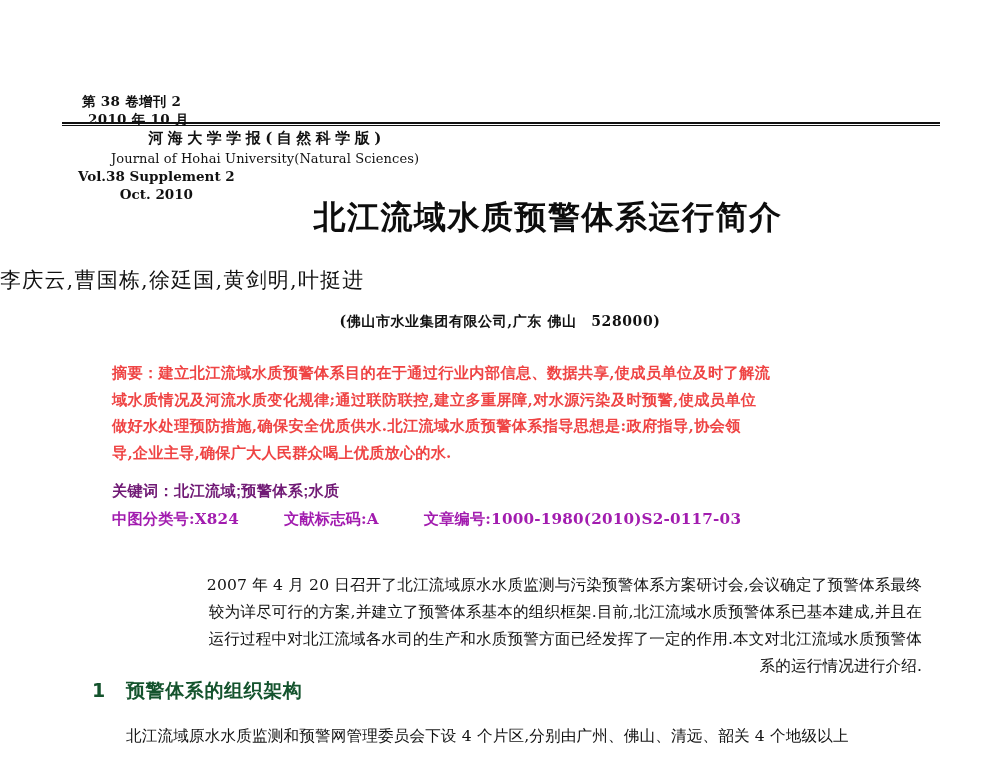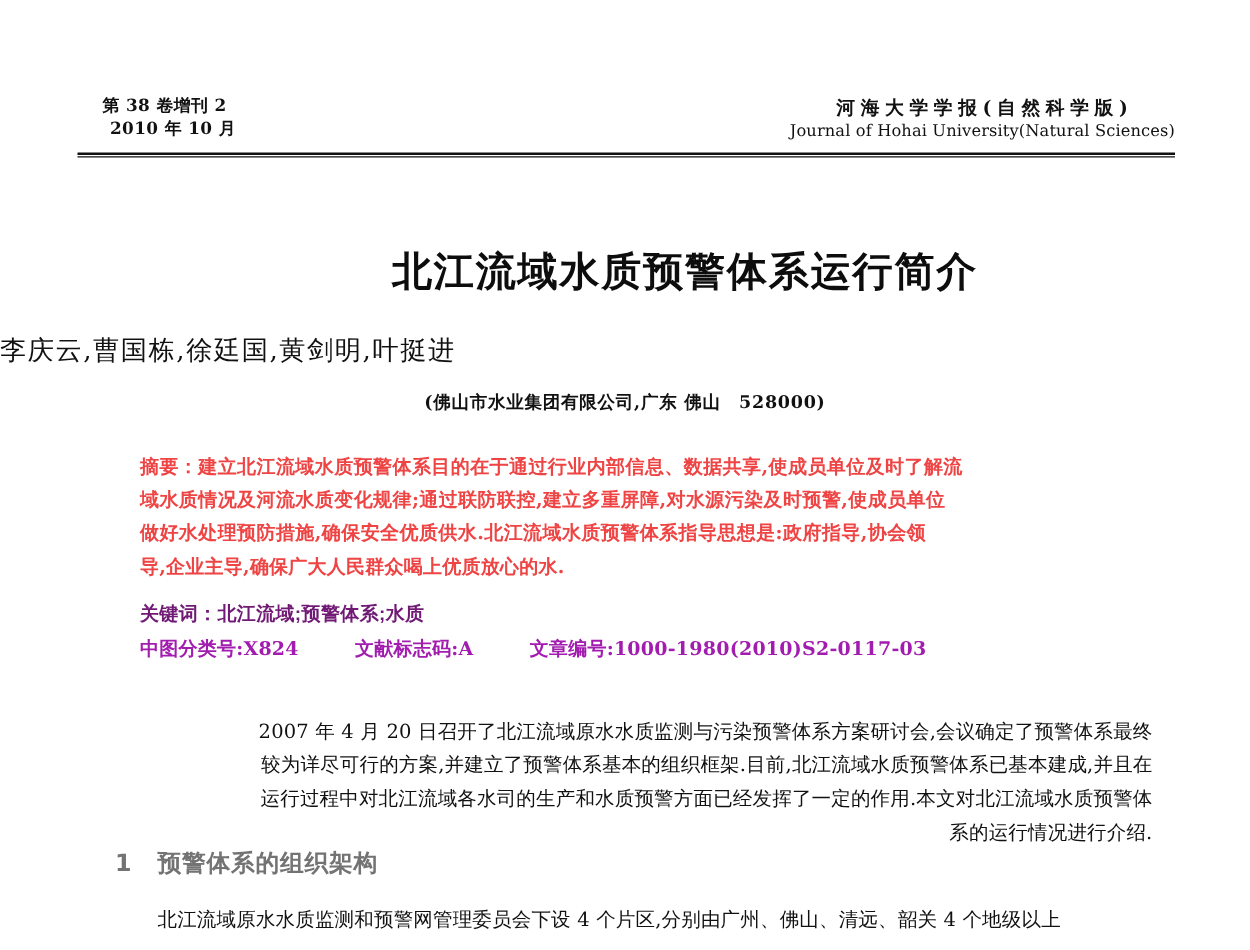--- a/index.html
+++ b/index.html
@@ -21,25 +21,26 @@
     position: relative;
     width: 1000px;
     height: 760px;
     background: #ffffff;
   }
 
   
   .masthead {
     position: absolute;
     left: 78px;
-    top: 76px;
+    top: 92px;
     width: 862px;
     display: flex;
     align-items: flex-start;
     justify-content: space-between;
+    flex-direction: column;
   }
   .mast-col {
     line-height: 1.35;
     white-space: nowrap;
   }
   .mast-left {
     text-align: left;
     font-family: "DejaVu Serif", "Liberation Serif", serif;
     font-size: 13.5px;
     font-weight: 700;
@@ -203,21 +204,21 @@
   .body-line.indent { text-indent: 34px; }
 
   .section-head {
     position: absolute;
     left: 92px;
     top: 678px;
     font-family: "DejaVu Sans", "Liberation Sans", sans-serif;
     font-size: 19px;
     font-weight: 700;
     letter-spacing: 0.6px;
-    color: #737373;
+    color: #14532d;
     white-space: nowrap;
   }
   .section-head .num { display: inline-block; width: 34px; }
 
   .body-block-2 {
     position: absolute;
     left: 92px;
     top: 723px;
     width: 830px;
   }
@@ -231,20 +232,24 @@
     <div class="mast-col mast-left">
       <div class="l1">第 38 卷增刊 2</div>
       <div class="l2">2010 年 10 月</div>
     </div>
 
     <div class="mast-col mast-center">
       <div class="cn">河海大学学报(自然科学版)</div>
       <div class="en">Journal of Hohai University(Natural Sciences)</div>
     </div>
 
+    <div class="mast-col mast-right">
+      <div class="l1">Vol.38 Supplement 2</div>
+      <div class="l2">Oct. 2010</div>
+    </div>
   </div>
 
   <div class="rule-double">
     <div class="r1"></div>
     <div class="r2"></div>
   </div>
 
   <div class="title">北江流域水质预警体系运行简介</div>
   <div class="authors">李庆云,曹国栋,徐廷国,黄剑明,叶挺进</div>
   <div class="affiliation">(佛山市水业集团有限公司,广东 佛山　528000)</div>

